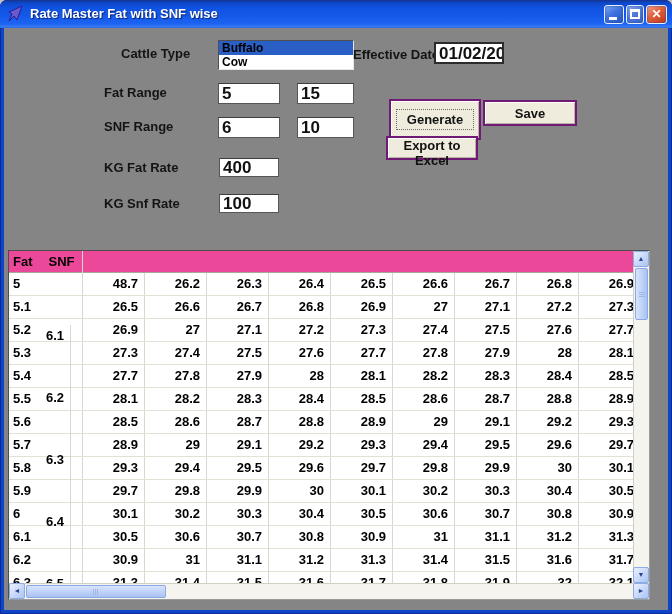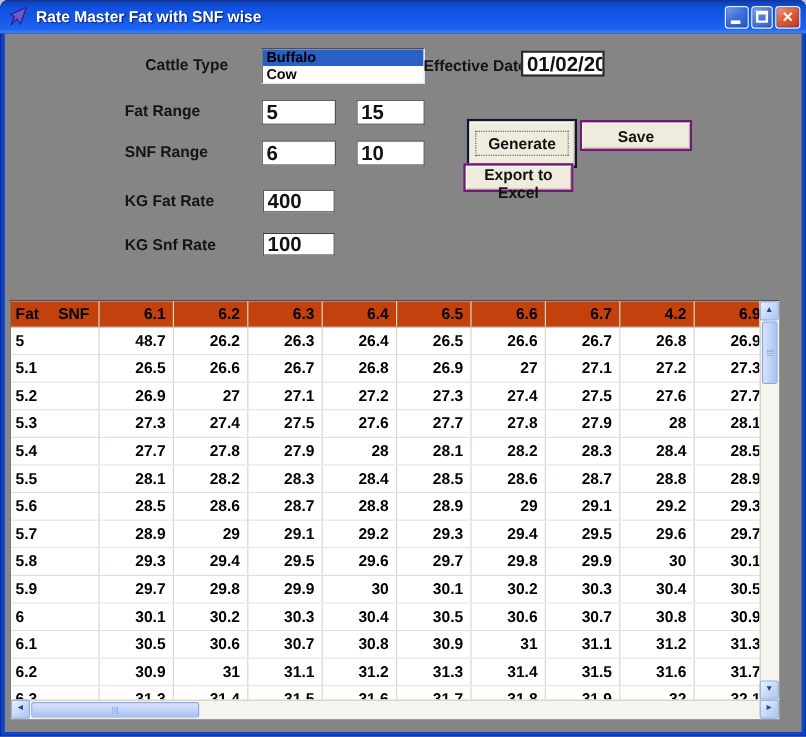--- a/index.html
+++ b/index.html
@@ -66,32 +66,32 @@
   }
   .lb-item{height:14px;font-size:12px;font-weight:bold;color:#000;padding:0 0 0 3px;line-height:14px;cursor:default;}
   .lb-item.selected{background:#2a5fc5;color:#000000;}
   
   .btn{
     position:absolute;background:#efecdd;border:2px solid #701a75;
     box-shadow:inset 1px 1px 0 #ffffff, inset -1px -1px 0 #b9b5a4;
     font-family:"Liberation Sans",sans-serif;font-size:13px;font-weight:bold;color:#111;
     padding:0;cursor:pointer;text-align:center;
   }
-  #btn-generate{left:385px;top:71px;width:92px;height:41px;border:2px solid #0f172a;}
+  #btn-generate{left:385px;top:71px;width:92px;height:41px;border:2px solid #701a75;}
   #btn-generate .focus-rect{display:inline-block;border:1px dotted #6b6b6b;padding:2px 10px;}
   #btn-save{left:479px;top:72px;width:94px;height:26px;}
   #btn-export{left:382px;top:108px;width:92px;height:24px;}
   
   #grid{
     position:absolute;left:4px;top:222px;width:642px;height:350px;
     border:1px solid;border-color:#4e4e4e #9b9b9b #9b9b9b #4e4e4e;background:#fff;
   }
   #grid-content{position:absolute;left:0;top:0;width:624px;height:332px;overflow:hidden;}
   #grid-header{
-    display:flex;width:632px;height:22px;background:#c2410c;border-bottom:1px solid #aba798;
+    display:flex;width:632px;height:22px;background:#ec4899;border-bottom:1px solid #aba798;flex-direction:column;
   }
   .gcell{
     flex:0 0 62px;width:62px;border-right:1px solid #d9d6ca;
     font-size:13px;font-weight:bold;color:#000;
     padding:3px 6px 0 0;text-align:right;overflow:hidden;white-space:nowrap;
   }
   .corner{flex:0 0 74px;width:74px;text-align:left;padding:3px 0 0 4px;display:flex;gap:16px;}
   .grow{display:flex;width:632px;height:23px;background:#fff;border-bottom:1px solid #e3e1d6;}
   .grow .fat{flex:0 0 74px;width:74px;text-align:left;padding:3px 0 0 4px;}
   

